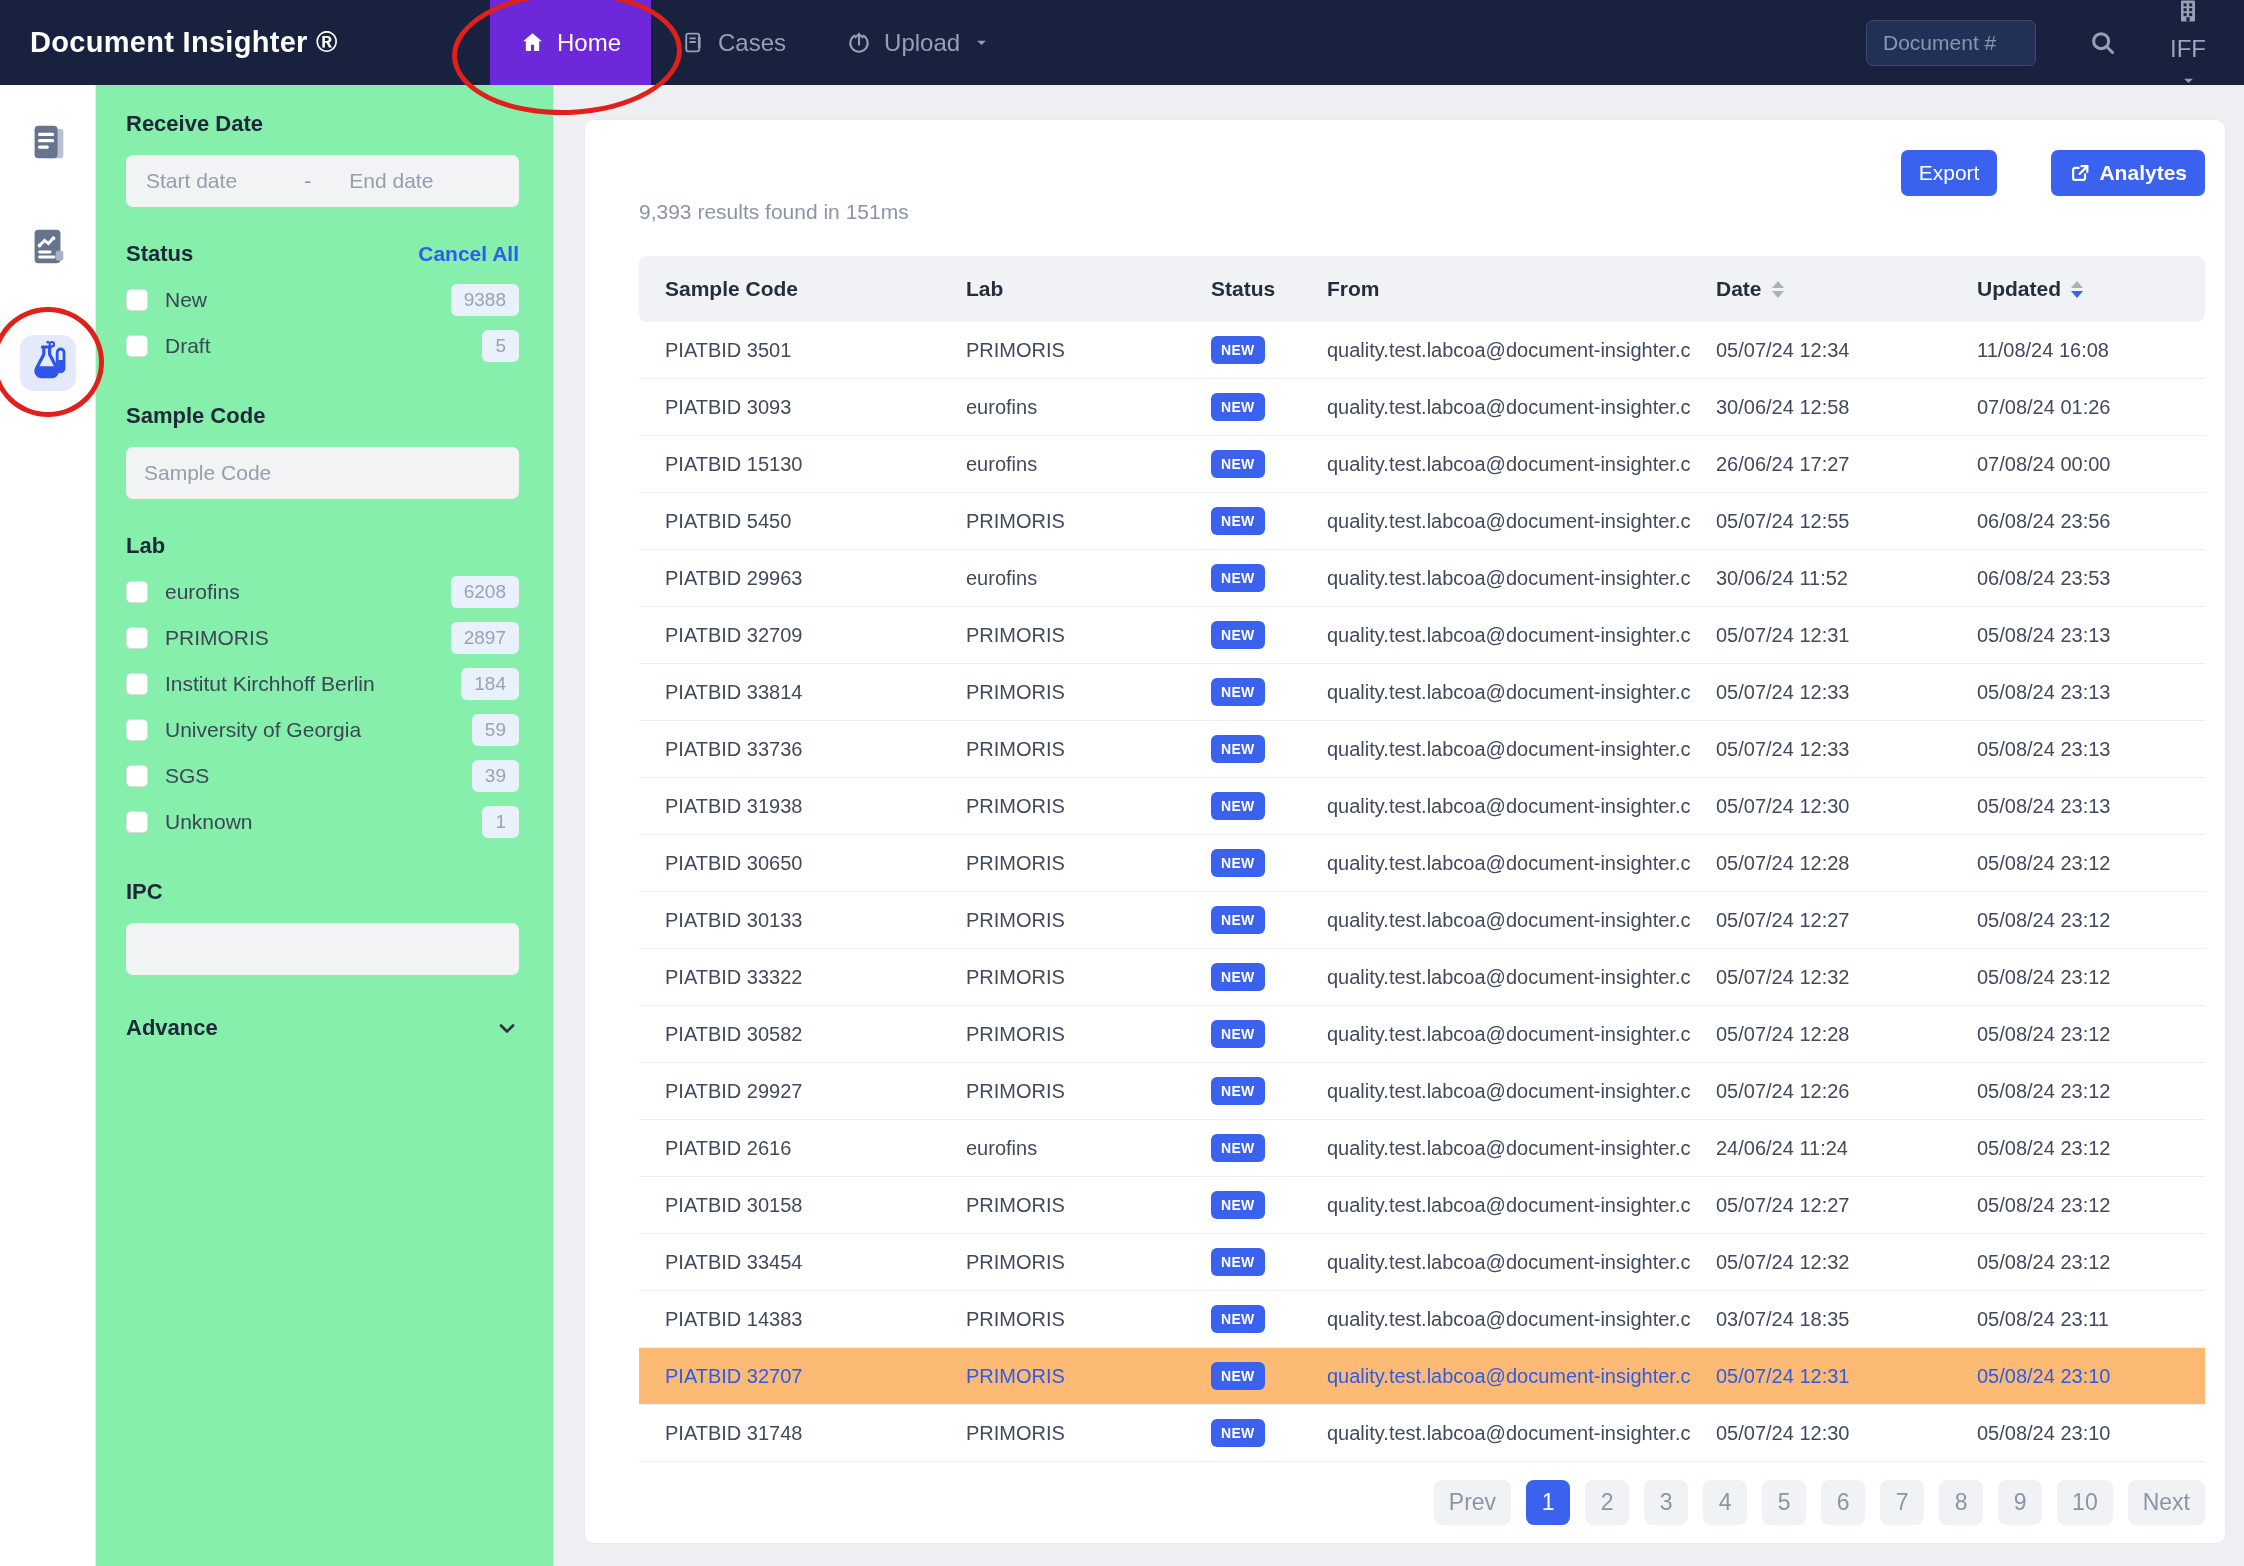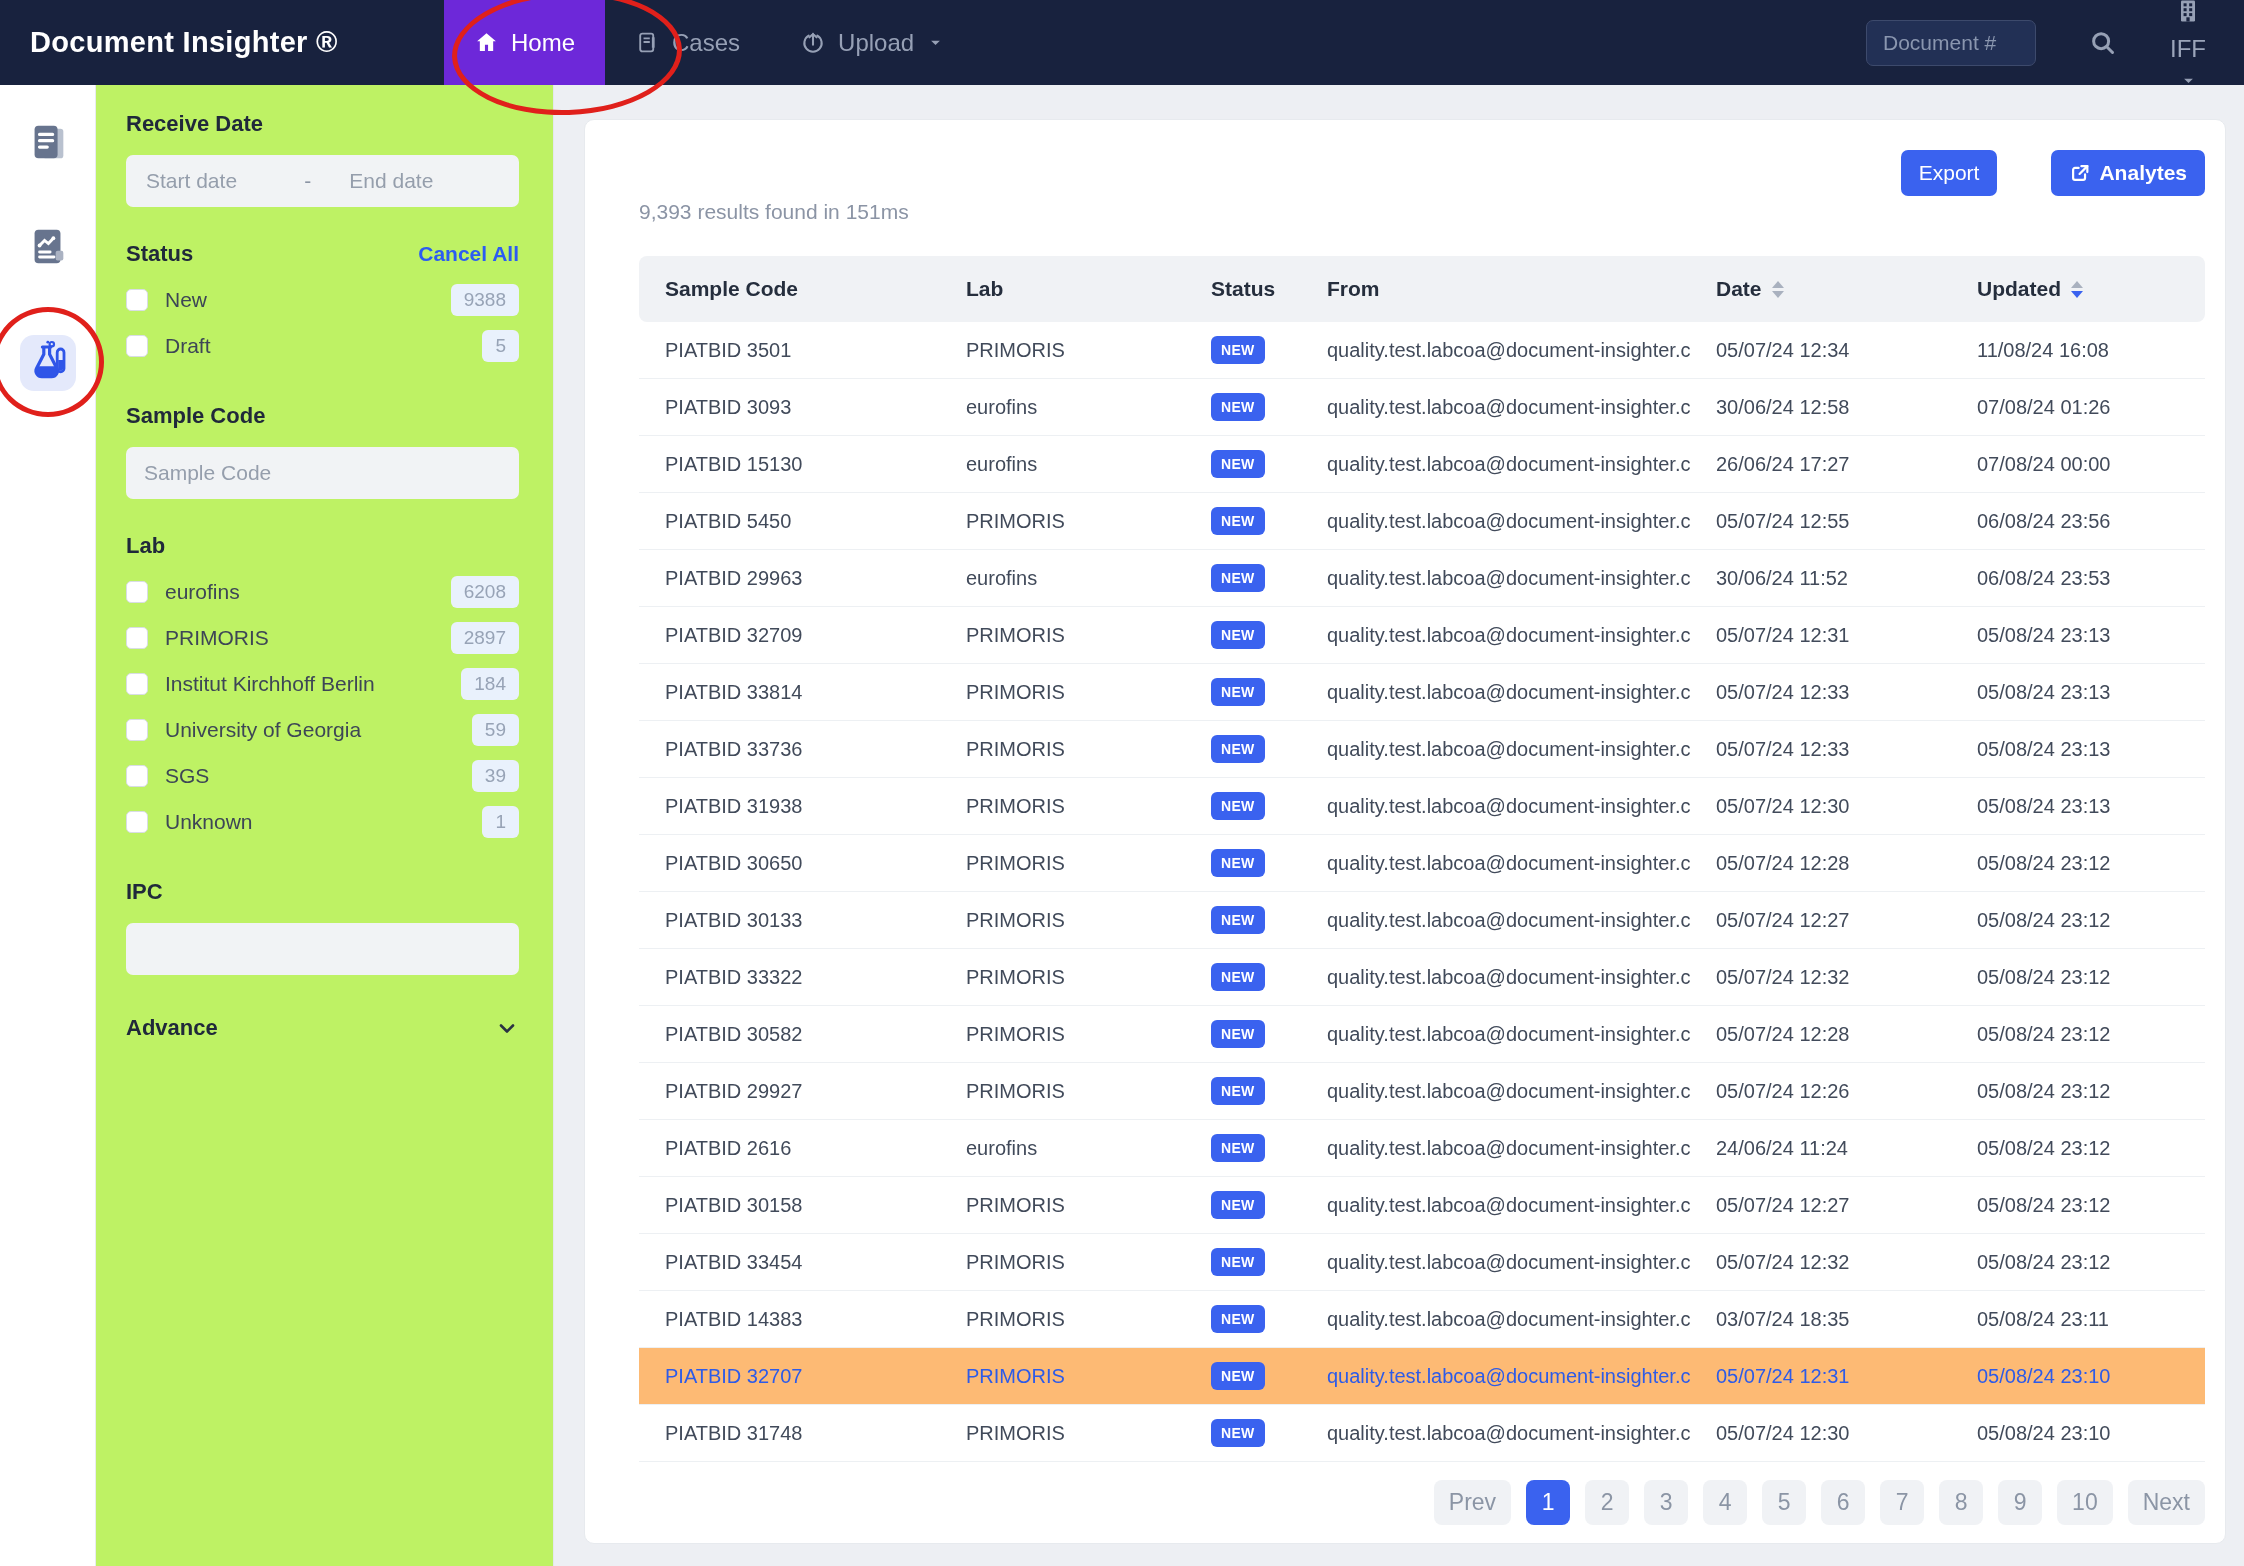--- a/index.html
+++ b/index.html
@@ -13,21 +13,21 @@
   
   .navbar {
     position: relative;
     height: 85px;
     background: #18223e;
     display: flex;
     align-items: stretch;
     z-index: 20;
   }
   .brand {
-    width: 444px;
+    width: 490px;
     display: flex;
     align-items: center;
     padding-left: 30px;
     color: #ffffff;
     font-size: 29px;
     font-weight: bold;
     letter-spacing: 0.3px;
     white-space: nowrap;
   }
   .nav-tabs { display: flex; align-items: stretch; }
@@ -111,21 +111,21 @@
     border: 5px solid #e0201b;
     border-radius: 50%;
     pointer-events: none;
     z-index: 5;
   }
 
   
   .filters {
     width: 458px;
     flex: none;
-    background: #bef264;
+    background: #86efac;
     border-right: 1px solid #e4e7ec;
     padding: 26px 34px 0 30px;
   }
   .f-heading { font-size: 22px; font-weight: bold; color: #20293a; }
   .f-row-head { display: flex; align-items: center; justify-content: space-between; }
   .cancel-link { color: #2c5cf2; font-size: 21px; font-weight: bold; cursor: pointer; text-decoration: none; }
   .f-input {
     margin-top: 18px;
     height: 52px;
     background: #f1f3f5;

